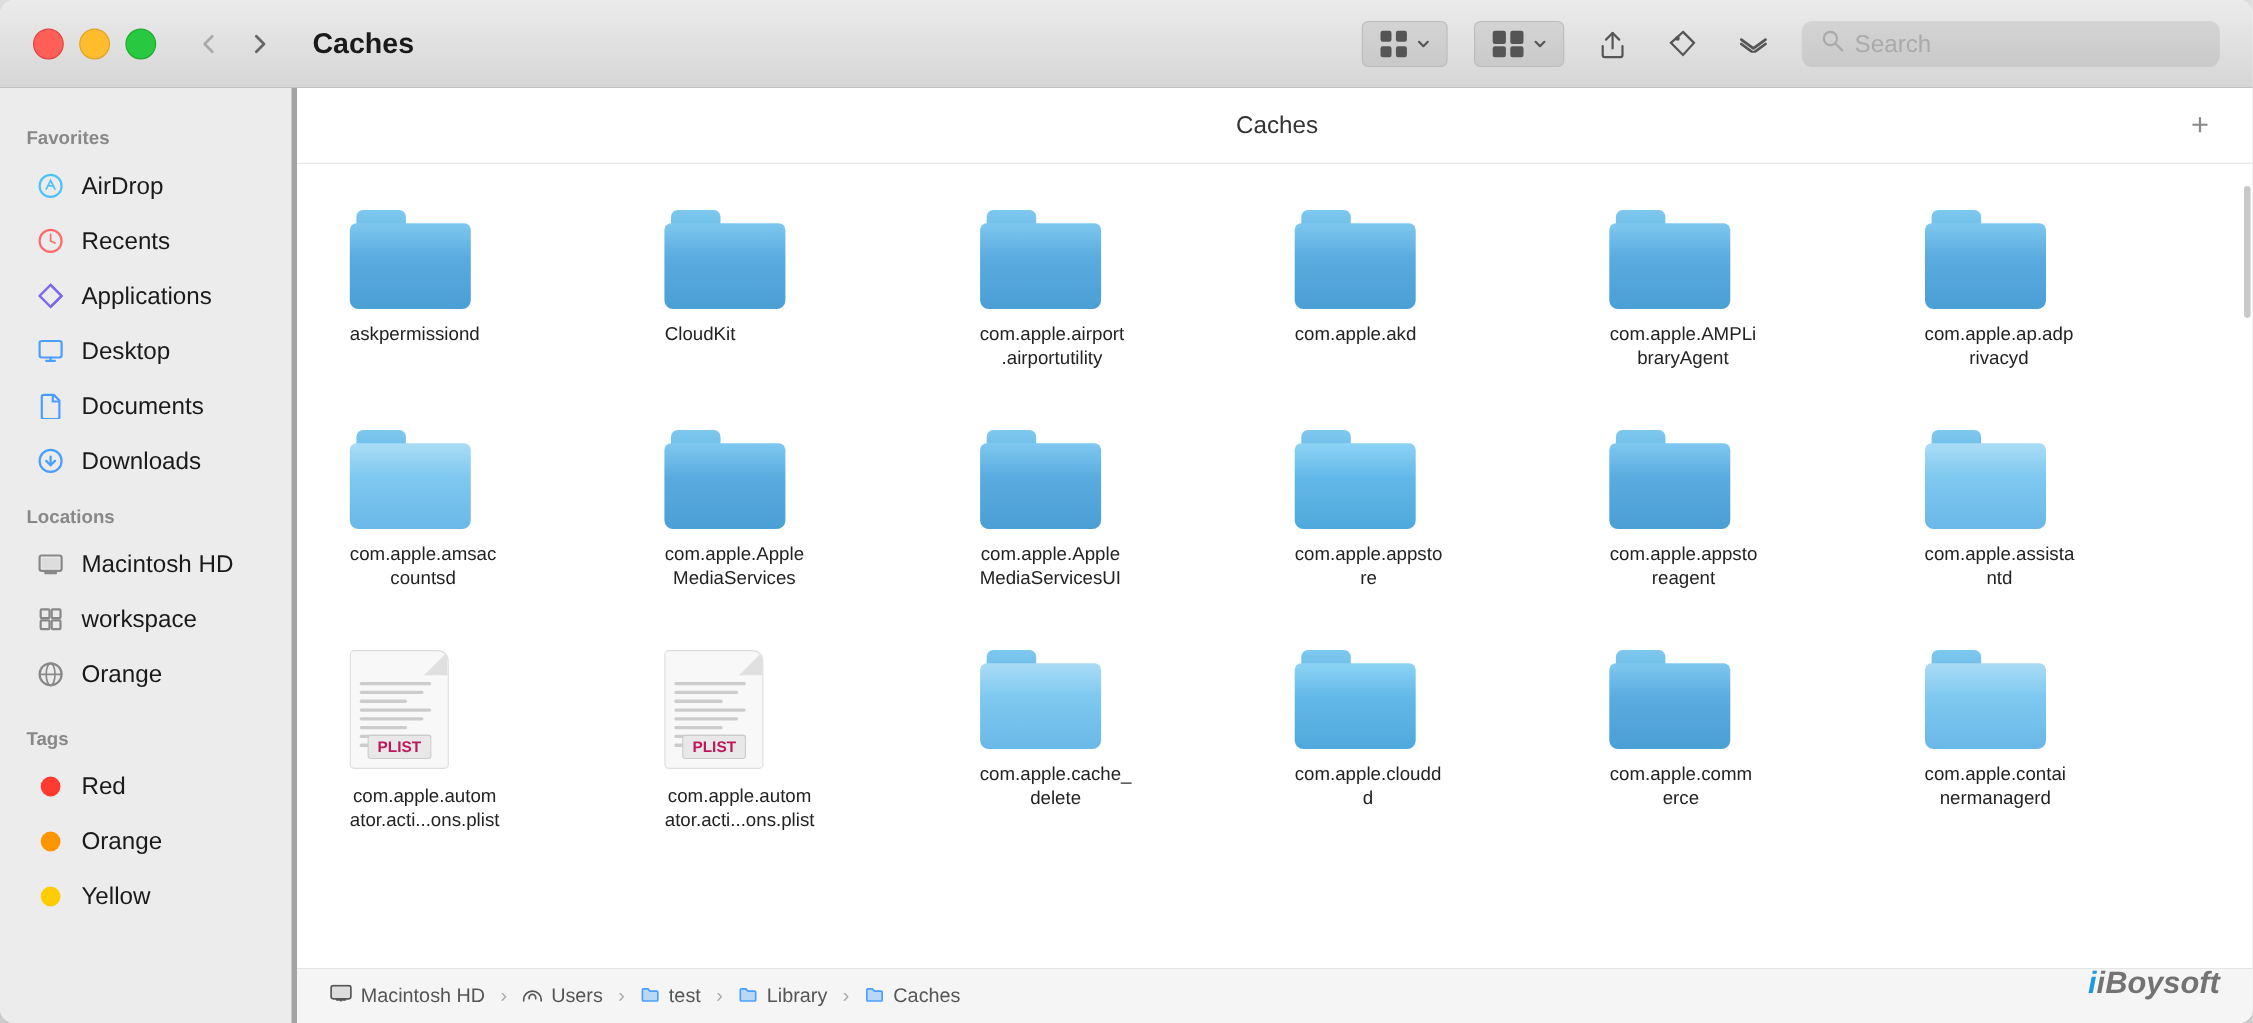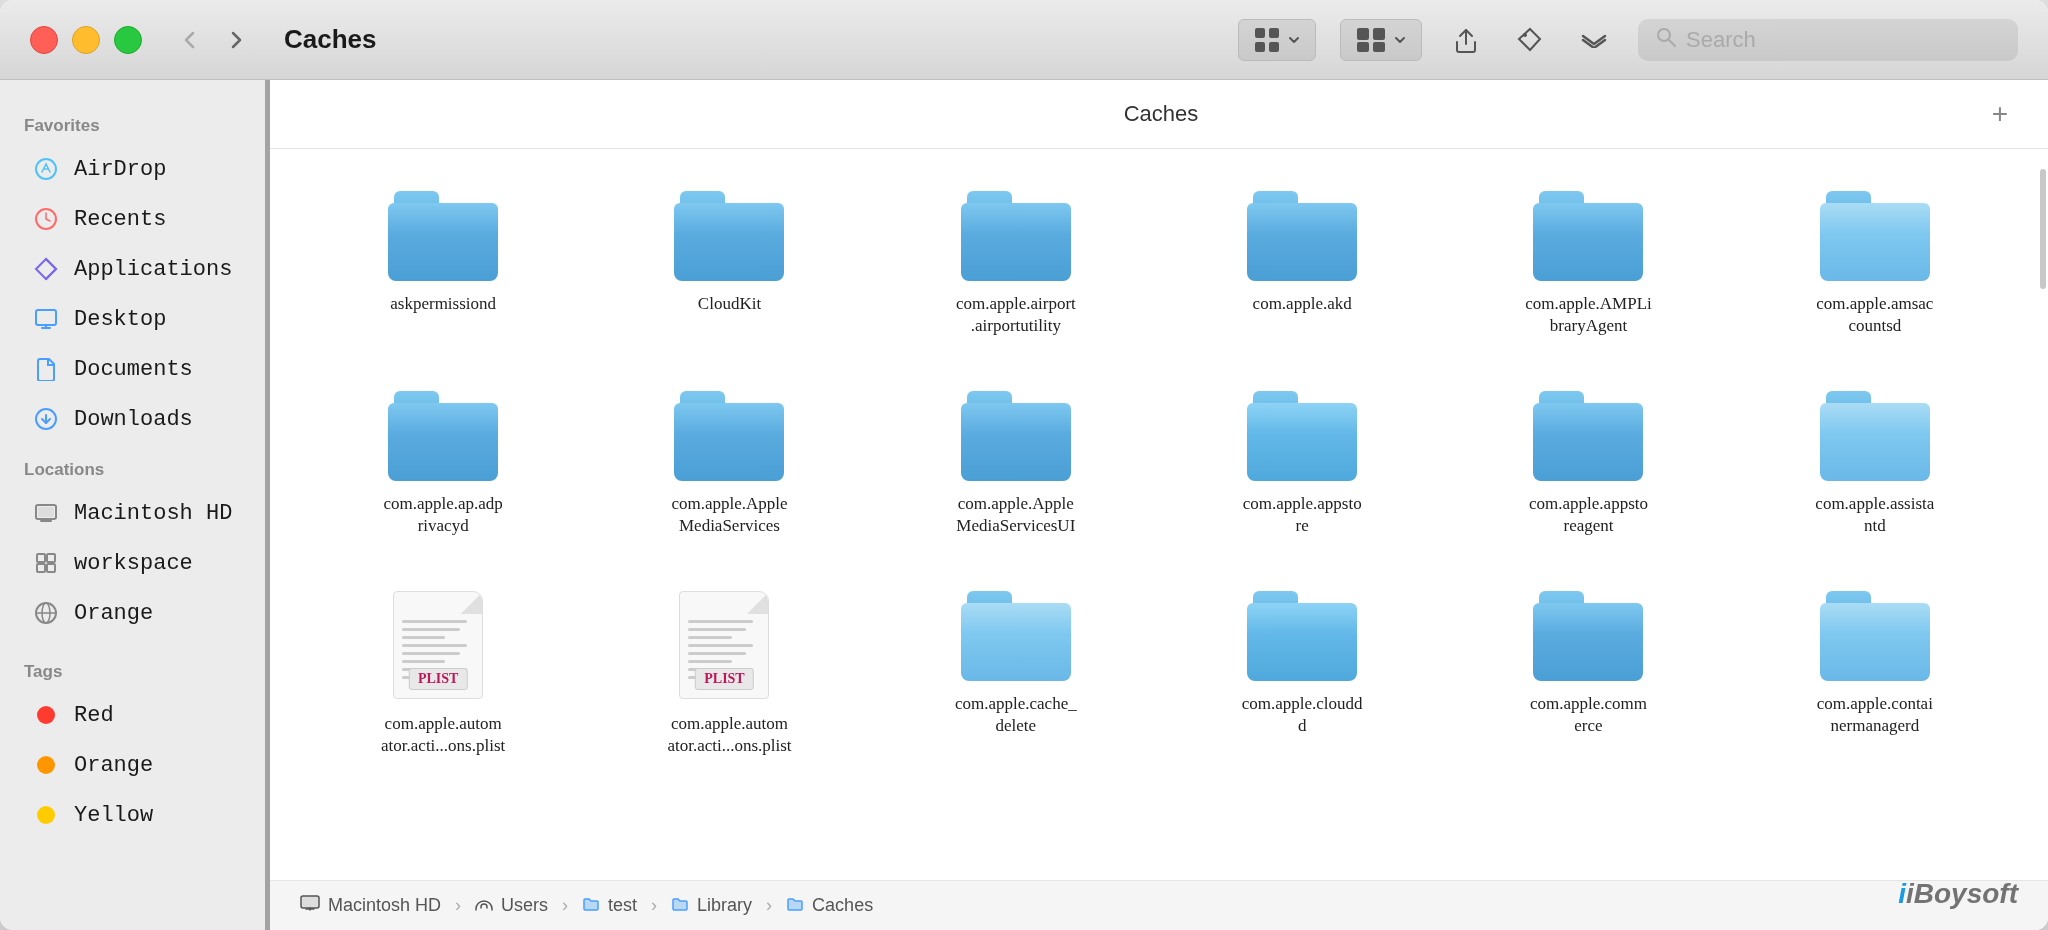--- a/index.html
+++ b/index.html
@@ -169,21 +169,20 @@
     }
 
     .sidebar-item {
       display: flex;
       align-items: center;
       padding: 10px 24px;
       cursor: pointer;
       border-radius: 8px;
       margin: 1px 8px;
       gap: 14px;
-      font-family: Liberation Mono, monospace;
     }
 
     .sidebar-item-icon {
       font-size: 22px;
       width: 28px;
       height: 28px;
       display: flex;
       align-items: center;
       justify-content: center;
       flex-shrink: 0;
@@ -269,26 +268,25 @@
 
     .file-grid {
       display: grid;
       grid-template-columns: repeat(6, 1fr);
       gap: 30px 20px;
     }
 
     .file-item {
       display: flex;
       flex-direction: column;
-      align-items: center;
+      align-items: flex-start;
       cursor: pointer;
       padding: 12px 8px;
       border-radius: 8px;
       gap: 12px;
-      font-family: Liberation Serif, serif;
     }
 
     .folder-icon {
       width: 110px;
       height: 90px;
       position: relative;
       flex-shrink: 0;
     }
 
     .folder-body {
@@ -713,31 +711,31 @@
             <div class="folder-icon">
               <div class="folder-tab"></div>
               <div class="folder-body"></div>
             </div>
             <span class="file-label">com.apple.AMPLi<br>braryAgent</span>
           </div>
 
           <div class="file-item">
             <div class="folder-icon">
               <div class="folder-tab"></div>
+              <div class="folder-body"></div>
+            </div>
+            <span class="file-label">com.apple.ap.adp<br>rivacyd</span>
+          </div>
+
+          <div class="file-item">
+            <div class="folder-icon">
+              <div class="folder-tab"></div>
               <div class="folder-body folder-body-light"></div>
             </div>
             <span class="file-label">com.apple.amsac<br>countsd</span>
-          </div>
-
-          <div class="file-item">
-            <div class="folder-icon">
-              <div class="folder-tab"></div>
-              <div class="folder-body"></div>
-            </div>
-            <span class="file-label">com.apple.ap.adp<br>rivacyd</span>
           </div>
 
           <div class="file-item">
             <div class="folder-icon">
               <div class="folder-tab"></div>
               <div class="folder-body"></div>
             </div>
             <span class="file-label">com.apple.Apple<br>MediaServices</span>
           </div>
 

